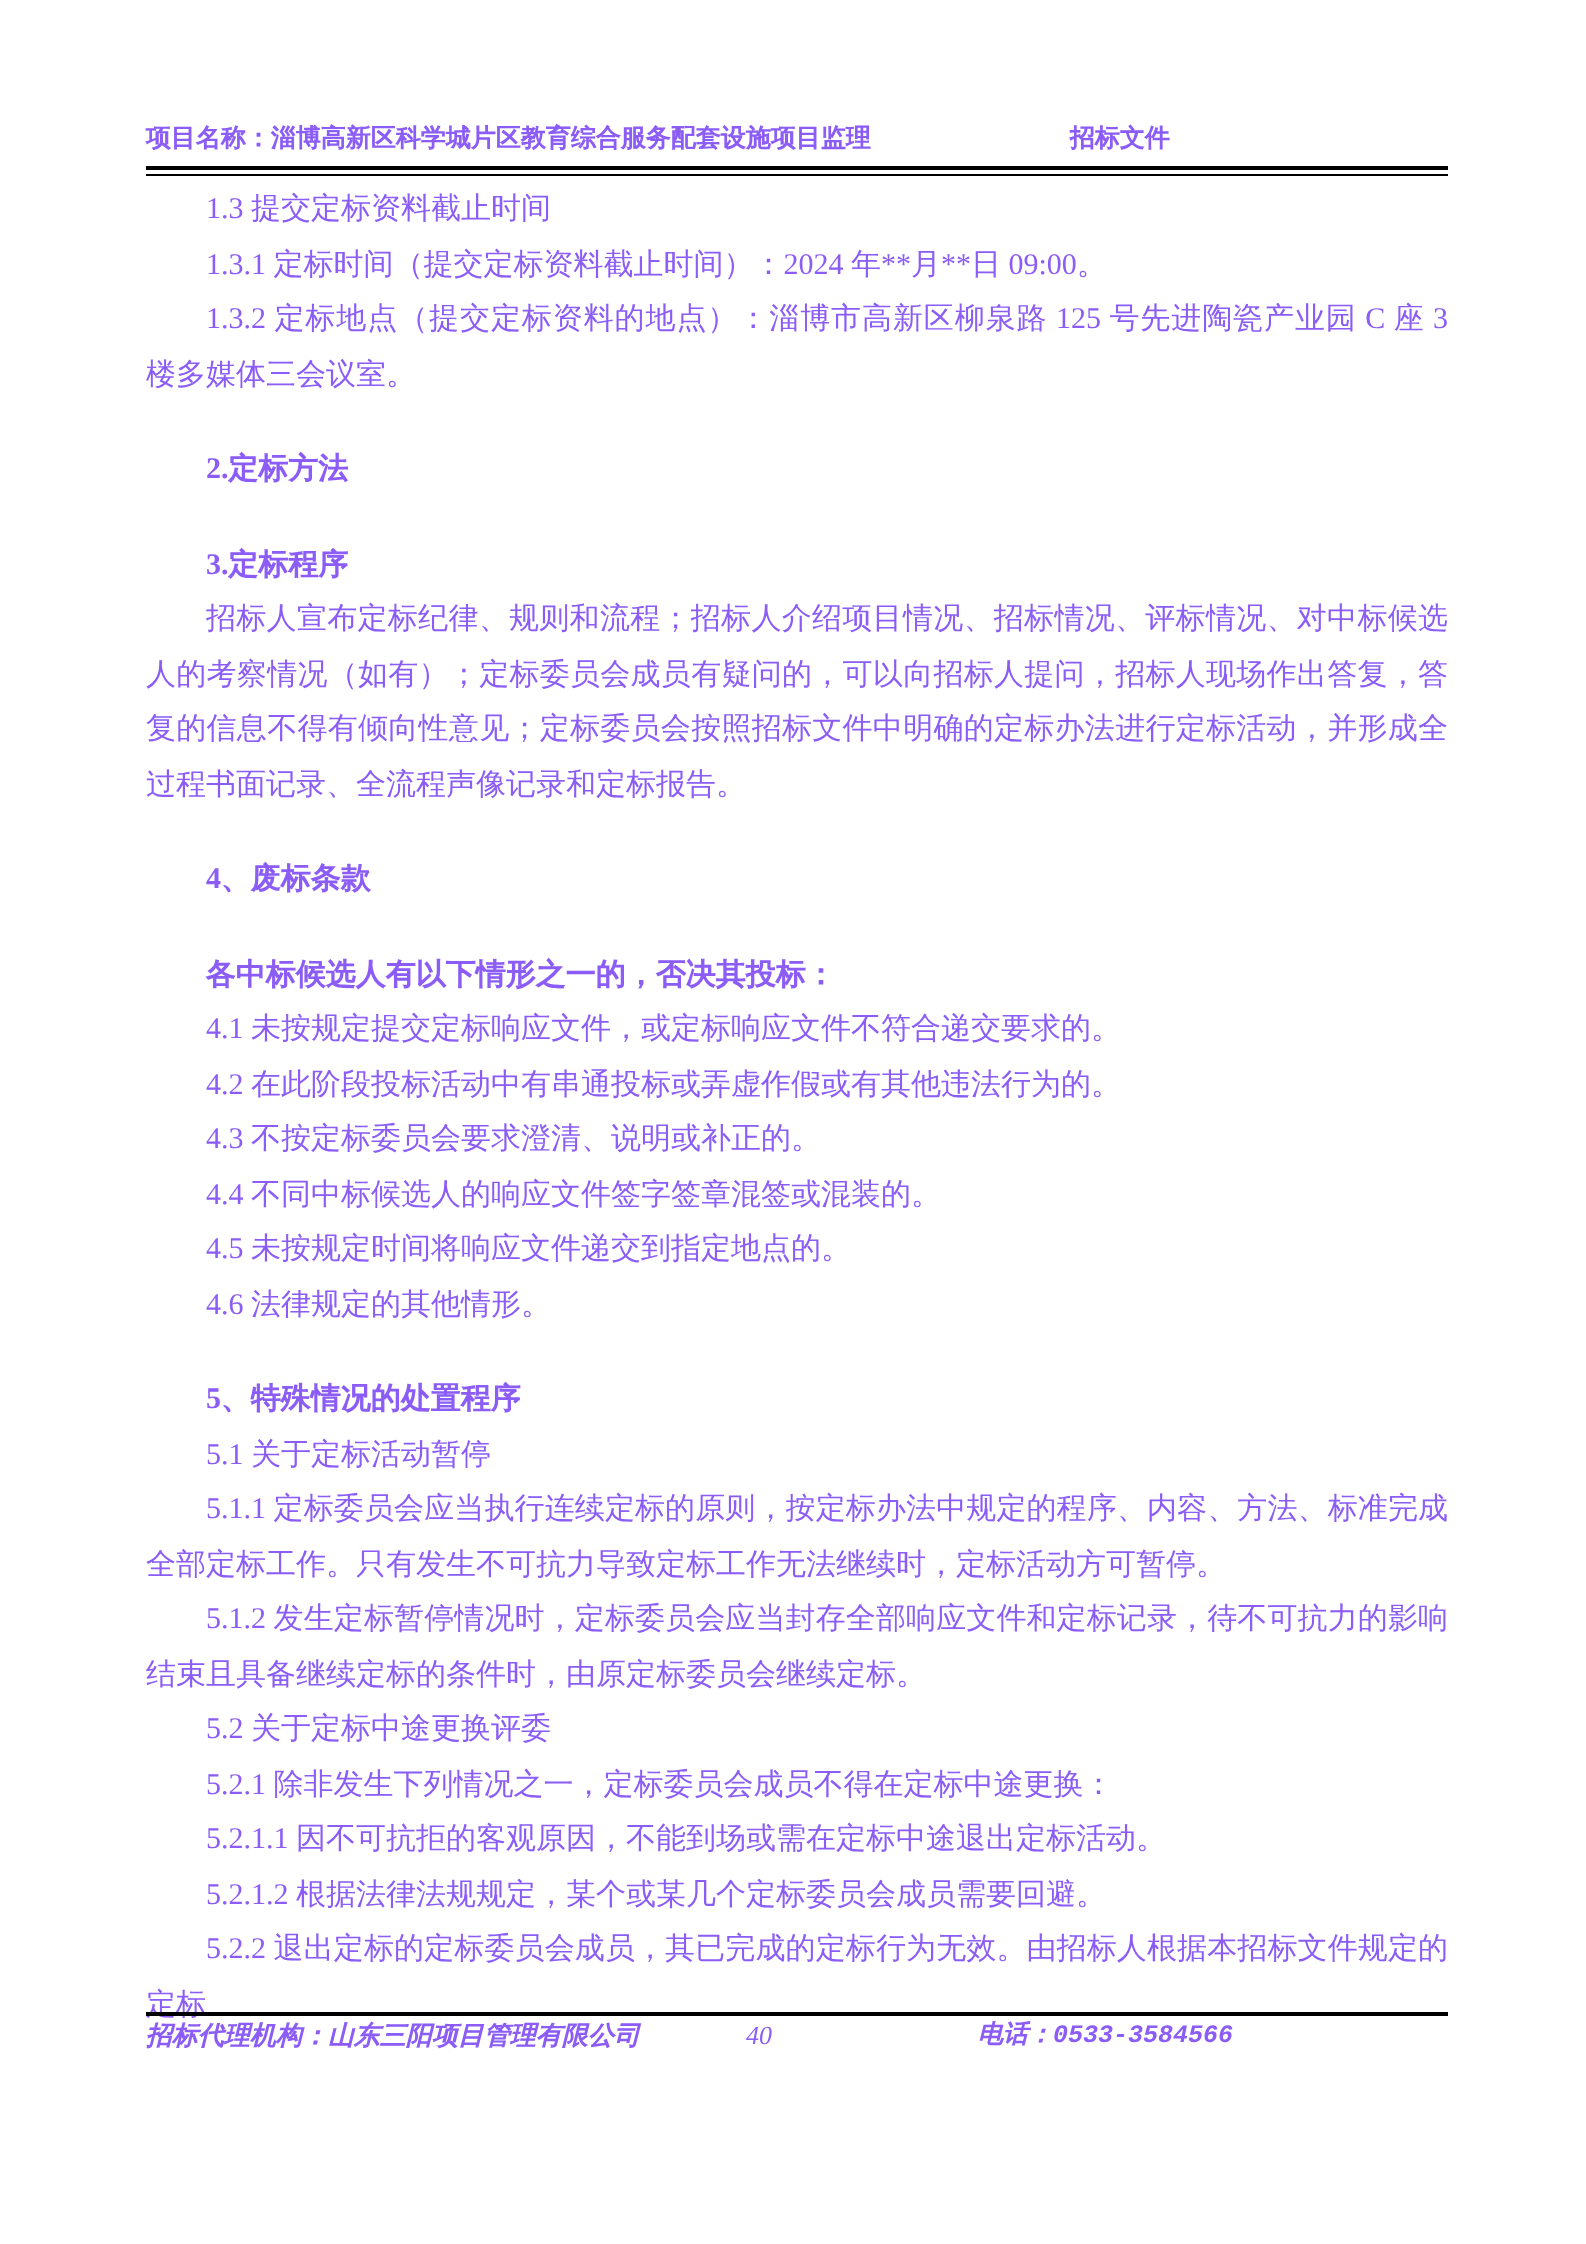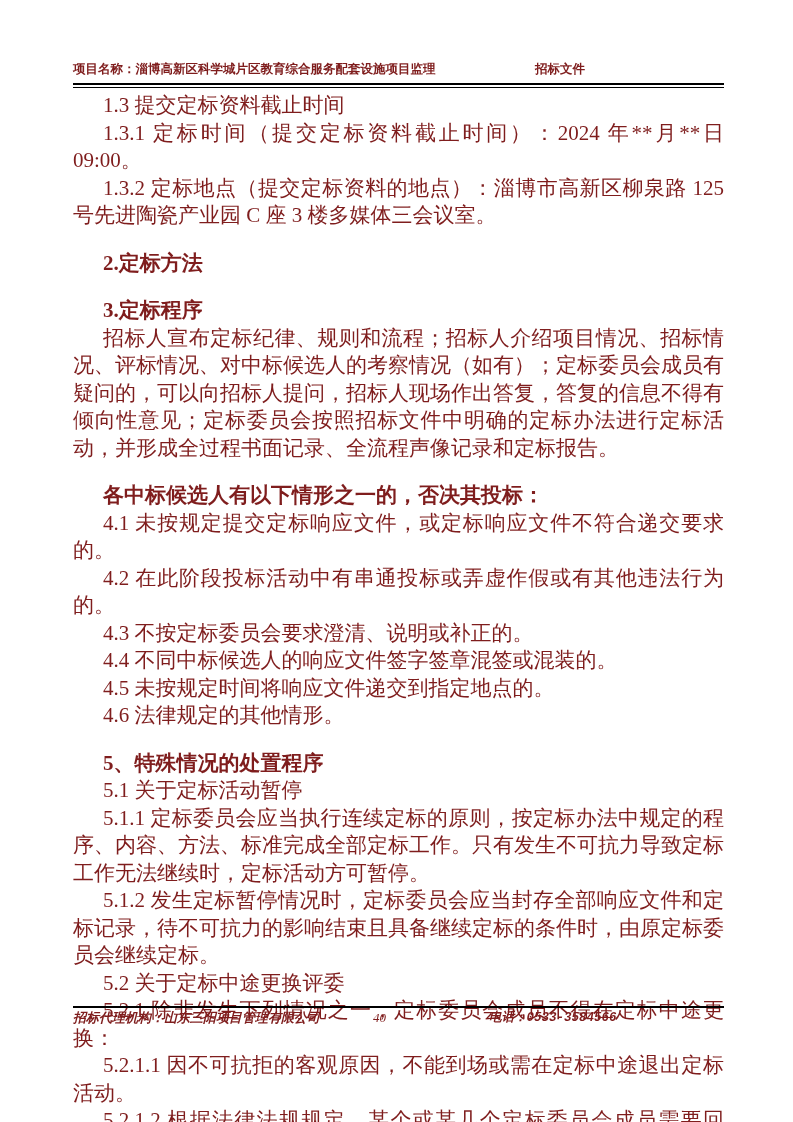--- a/index.html
+++ b/index.html
@@ -6,21 +6,21 @@
     margin: 0;
     padding: 0;
     background: #ffffff;
   }
   .page {
     position: relative;
     width: 793px;
     height: 1122px;
     background: #ffffff;
     font-family: "Liberation Serif", "DejaVu Serif", serif;
-    color: #7f1d1d;
+    color: #8b5cf6;
     overflow: hidden;
   }
   
   .header {
     position: absolute;
     left: 73px;
     right: 69px;
     top: 59px;
     height: 20px;
     font-size: 12.5px;
@@ -44,21 +44,21 @@
   }
   
   .doc-body {
     position: absolute;
     left: 73px;
     width: 651px;
     top: 92px;
   }
   .para {
     margin: 0;
-    font-size: 21px;
+    font-size: 15px;
     line-height: 27.5px;
     text-align: justify;
     text-indent: 30px;
     font-weight: normal;
   }
   .para.bold {
     font-weight: bold;
     margin-top: 20px;
   }
   
@@ -110,20 +110,21 @@
   </div>
   <div class="header-rule"></div>
 
   <div class="doc-body">
     <p class="para">1.3 提交定标资料截止时间</p>
     <p class="para">1.3.1 定标时间（提交定标资料截止时间）：2024 年**月**日 09:00。</p>
     <p class="para">1.3.2 定标地点（提交定标资料的地点）：淄博市高新区柳泉路 125 号先进陶瓷产业园 C 座 3 楼多媒体三会议室。</p>
     <p class="para bold">2.定标方法</p>
     <p class="para bold">3.定标程序</p>
     <p class="para">招标人宣布定标纪律、规则和流程；招标人介绍项目情况、招标情况、评标情况、对中标候选人的考察情况（如有）；定标委员会成员有疑问的，可以向招标人提问，招标人现场作出答复，答复的信息不得有倾向性意见；定标委员会按照招标文件中明确的定标办法进行定标活动，并形成全过程书面记录、全流程声像记录和定标报告。</p>
+    <p class="para bold">4、废标条款</p>
     <p class="para bold">各中标候选人有以下情形之一的，否决其投标：</p>
     <p class="para">4.1 未按规定提交定标响应文件，或定标响应文件不符合递交要求的。</p>
     <p class="para">4.2 在此阶段投标活动中有串通投标或弄虚作假或有其他违法行为的。</p>
     <p class="para">4.3 不按定标委员会要求澄清、说明或补正的。</p>
     <p class="para">4.4 不同中标候选人的响应文件签字签章混签或混装的。</p>
     <p class="para">4.5 未按规定时间将响应文件递交到指定地点的。</p>
     <p class="para">4.6 法律规定的其他情形。</p>
     <p class="para bold">5、特殊情况的处置程序</p>
     <p class="para">5.1 关于定标活动暂停</p>
     <p class="para">5.1.1 定标委员会应当执行连续定标的原则，按定标办法中规定的程序、内容、方法、标准完成全部定标工作。只有发生不可抗力导致定标工作无法继续时，定标活动方可暂停。</p>

